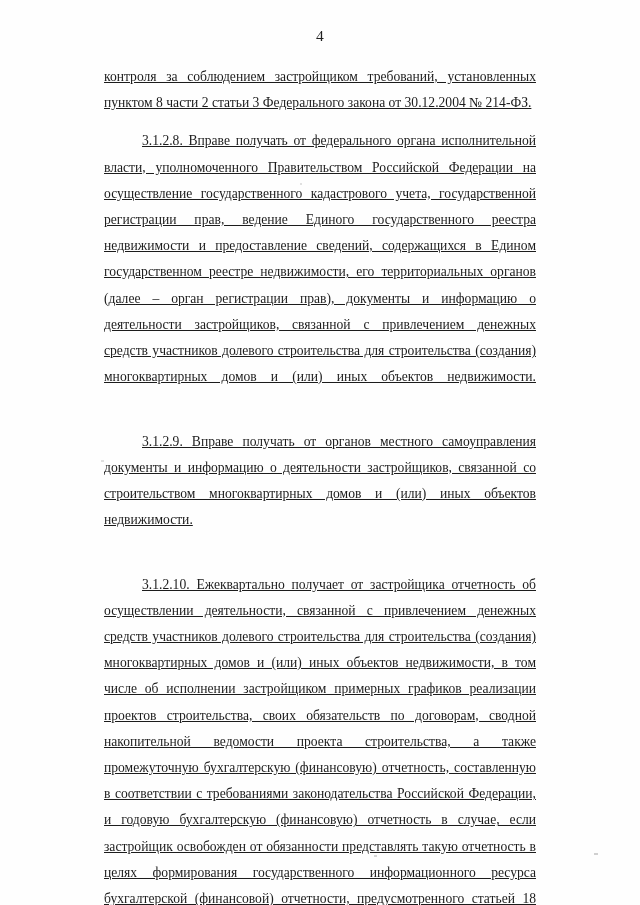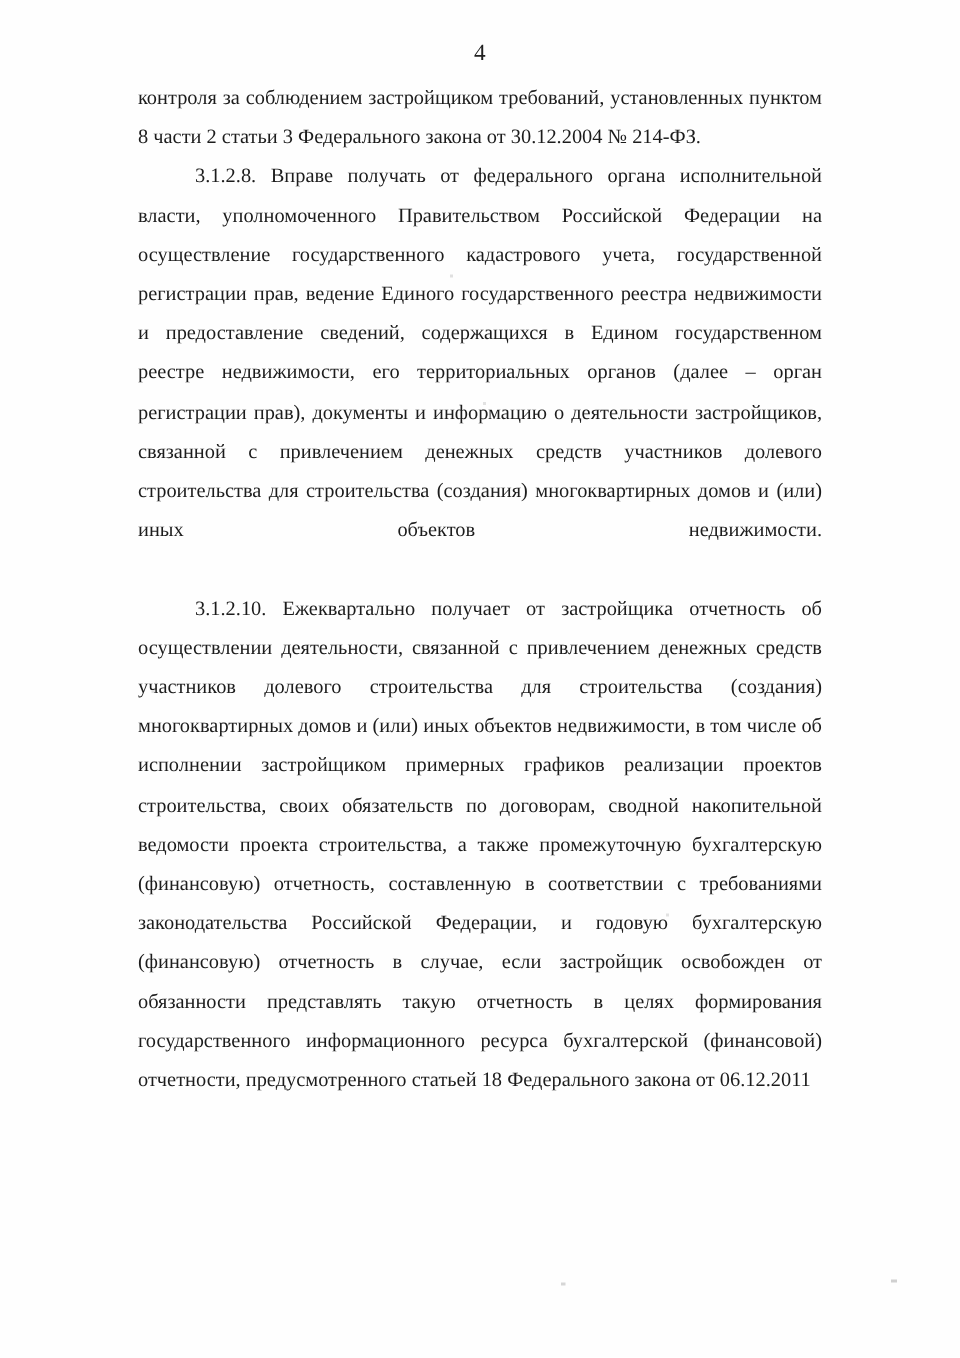--- a/index.html
+++ b/index.html
@@ -43,23 +43,24 @@
     left: 92px;
     width: 456px;
     font-size: 13.6px;
     line-height: 26.2px;
     text-align: justify;
     text-justify: inter-word;
     color: #1c1c1c;
   }
 
   .para {
-    margin: 0;
+    margin: 12px;
     text-indent: 0;
     text-align: justify;
+    text-decoration: underline;
   }
 
   .para.indent {
     text-indent: 38px;
   }
 
   
   .para::after {
     content: "";
     display: inline-block;
@@ -90,20 +91,21 @@
 <div class="page">
 
   <div class="page-number">4</div>
 
   <div class="body-text">
 
     <p class="para nolast">контроля за соблюдением застройщиком требований, установленных пунктом 8 части 2 статьи 3 Федерального закона от 30.12.2004 № 214-ФЗ.</p>
 
     <p class="para indent">3.1.2.8. Вправе получать от федерального органа исполнительной власти, уполномоченного Правительством Российской Федерации на осуществление государственного кадастрового учета, государственной регистрации прав, ведение Единого государственного реестра недвижимости и предоставление сведений, содержащихся в Едином государственном реестре недвижимости, его территориальных органов (далее – орган регистрации прав), документы и информацию о деятельности застройщиков, связанной с привлечением денежных средств участников долевого строительства для строительства (создания) многоквартирных домов и (или) иных объектов недвижимости.</p>
 
+    <p class="para indent">3.1.2.9. Вправе получать от органов местного самоуправления документы и информацию о деятельности застройщиков, связанной со строительством многоквартирных домов и (или) иных объектов недвижимости.</p>
 
     <p class="para indent nolast">3.1.2.10. Ежеквартально получает от застройщика отчетность об осуществлении деятельности, связанной с привлечением денежных средств участников долевого строительства для строительства (создания) многоквартирных домов и (или) иных объектов недвижимости, в том числе об исполнении застройщиком примерных графиков реализации проектов строительства, своих обязательств по договорам, сводной накопительной ведомости проекта строительства, а также промежуточную бухгалтерскую (финансовую) отчетность, составленную в соответствии с требованиями законодательства Российской Федерации, и годовую бухгалтерскую (финансовую) отчетность в случае, если застройщик освобожден от обязанности представлять такую отчетность в целях формирования государственного информационного ресурса бухгалтерской (финансовой) отчетности, предусмотренного статьей 18 Федерального закона от 06.12.2011</p>
 
   </div>
 
   <span class="speckle s2"></span>
   <span class="speckle s3"></span>
   <span class="speckle s4"></span>
   <span class="speckle s5"></span>
   <span class="speckle s6"></span>

